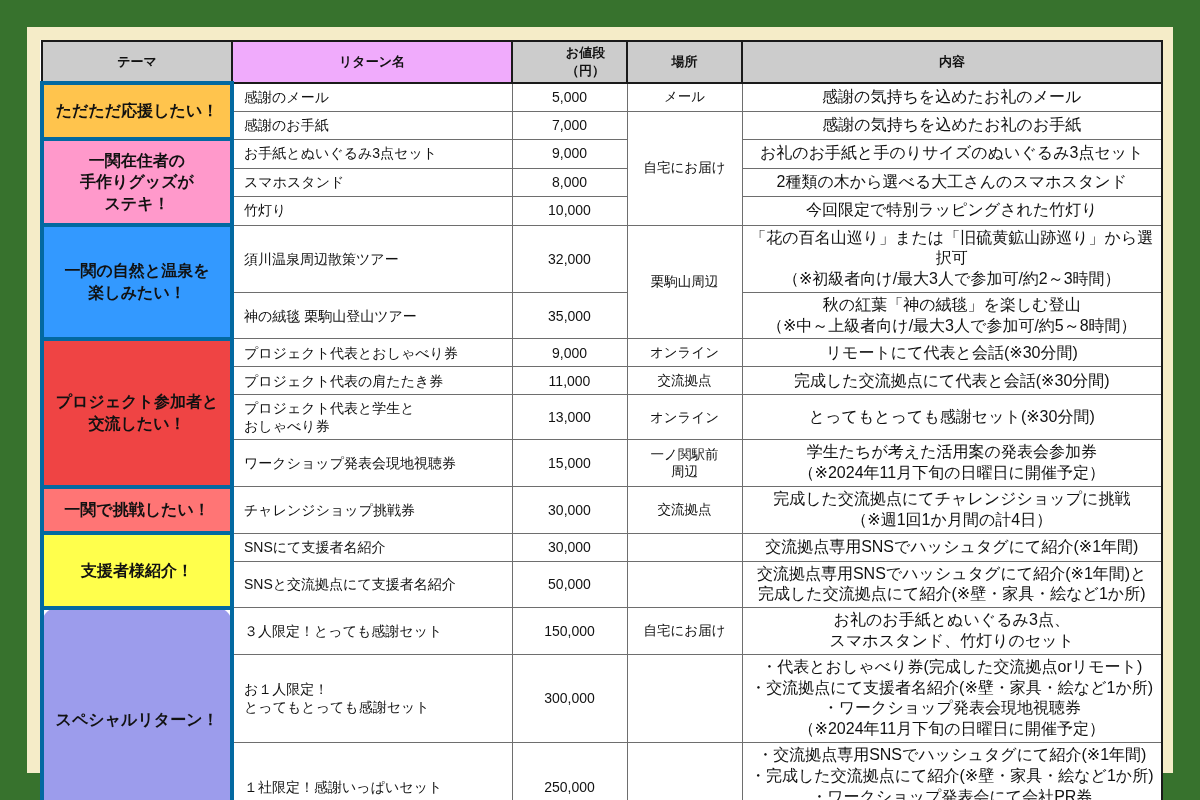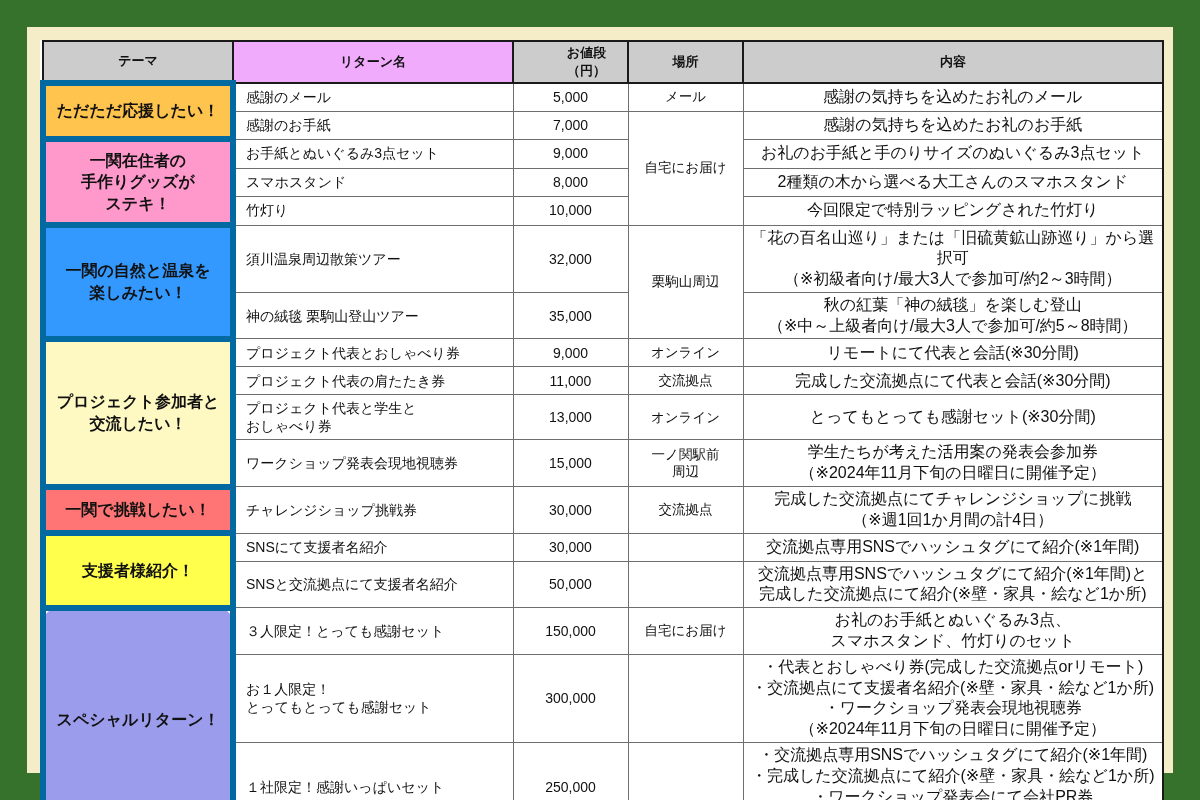--- a/index.html
+++ b/index.html
@@ -27,21 +27,21 @@
   }
   td{
     border:1px solid #6e6e6e;
     font-size:13.5px;line-height:1.3;
     text-align:center;vertical-align:middle;
     padding:2px 6px;
     white-space:pre-line;
     overflow:hidden;
   }
   td.theme{
-    border:6px solid #0369a1;
+    border:4px solid #0369a1;
     font-weight:bold;font-size:16px;line-height:1.35;
     padding:2px 4px;
   }
   td.name{
     text-align:left;padding-left:10px;font-size:14px;
   }
   td.price{font-size:14px;}
   td.place{font-size:13.5px;}
   td.desc{font-size:16px;}
 </style>
@@ -108,21 +108,21 @@
       <td class="desc">「花の百名山巡り」または「旧硫黄鉱山跡巡り」から選択可
 （※初級者向け/最大3人で参加可/約2～3時間）</td>
     </tr>
     <tr style="height:44px">
       <td class="name">神の絨毯 栗駒山登山ツアー</td>
       <td class="price">35,000</td>
       <td class="desc">秋の紅葉「神の絨毯」を楽しむ登山
 （※中～上級者向け/最大3人で参加可/約5～8時間）</td>
     </tr>
     <tr style="height:28px">
-      <td class="theme" rowspan="4" style="background-color: #fef9c3; margin-left: 12px;">プロジェクト参加者と
+      <td class="theme" rowspan="4" style="background-color: #ef4444; margin-left: 12px;">プロジェクト参加者と
 交流したい！</td>
       <td class="name">プロジェクト代表とおしゃべり券</td>
       <td class="price">9,000</td>
       <td class="place">オンライン</td>
       <td class="desc">リモートにて代表と会話(※30分間)</td>
     </tr>
     <tr style="height:28px">
       <td class="name">プロジェクト代表の肩たたき券</td>
       <td class="price">11,000</td>
       <td class="place">交流拠点</td>

